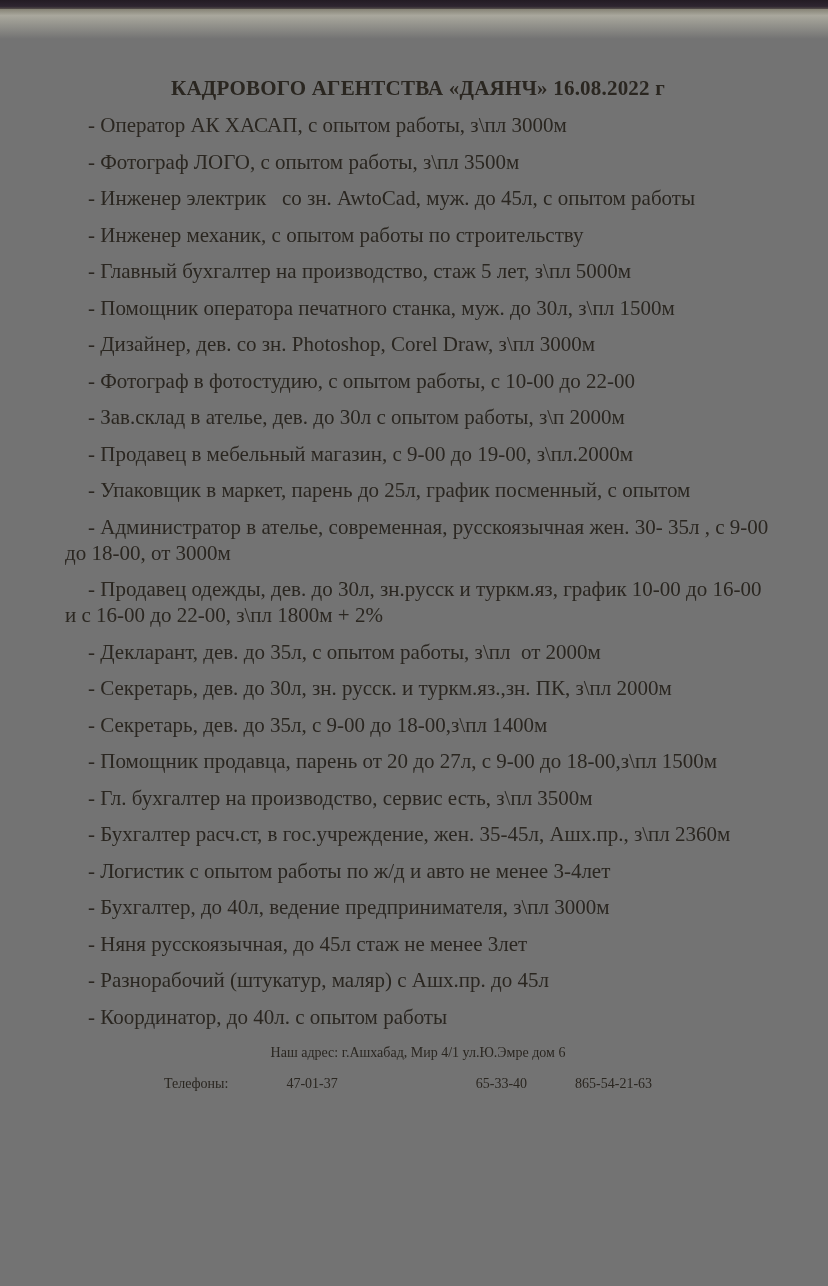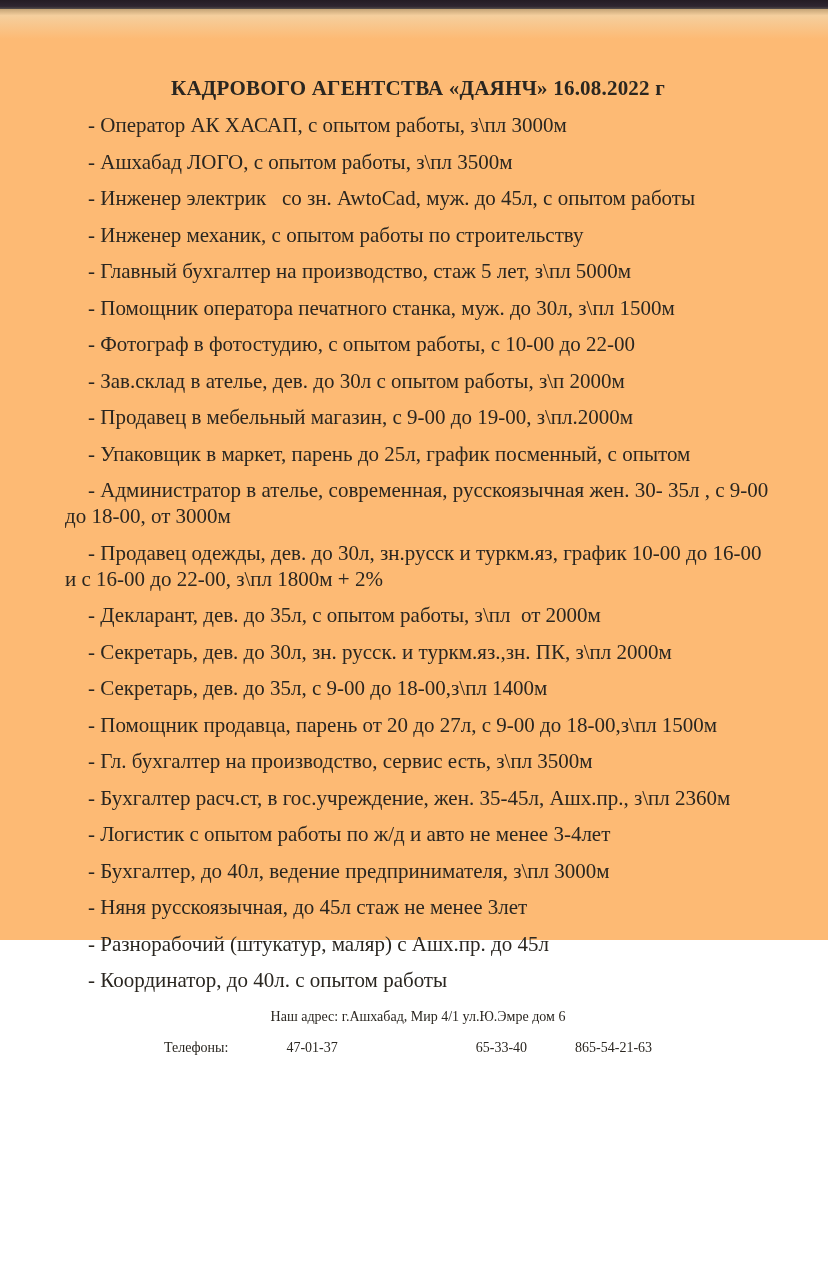--- a/index.html
+++ b/index.html
@@ -9,22 +9,22 @@
   body {
     width: 828px;
     height: 1286px;
     background: #ffffff;
     font-family: "Liberation Serif", "DejaVu Serif", serif;
     overflow: hidden;
   }
   .photo {
     position: relative;
     width: 828px;
-    height: 940px;
-    background: #fdba74;
+    height: 1286px;
+    background: #737373;
     color: #2a2620;
   }
   .photo-top-edge {
     position: absolute;
     top: 0; left: 0; right: 0;
     height: 9px;
     background: linear-gradient(to bottom, #241c24 0%, #2e2530 70%, #554e4a 100%);
   }
   .photo-top-shade {
     position: absolute;
@@ -82,25 +82,26 @@
 
 <div class="photo">
   <div class="photo-top-edge"></div>
   <div class="photo-top-shade"></div>
 
   <div class="doc">
     <h1 class="doc-title">КАДРОВОГО АГЕНТСТВА «ДАЯНЧ» 16.08.2022 г</h1>
 
     <div>
         <p class="listing">- Оператор АК ХАСАП, с опытом работы, з\пл 3000м</p>
-        <p class="listing">- Ашхабад ЛОГО, с опытом работы, з\пл 3500м</p>
+        <p class="listing">- Фотограф ЛОГО, с опытом работы, з\пл 3500м</p>
         <p class="listing">- Инженер электрик   со зн. AwtoCad, муж. до 45л, с опытом работы</p>
         <p class="listing">- Инженер механик, с опытом работы по строительству</p>
         <p class="listing">- Главный бухгалтер на производство, стаж 5 лет, з\пл 5000м</p>
         <p class="listing">- Помощник оператора печатного станка, муж. до 30л, з\пл 1500м</p>
+        <p class="listing">- Дизайнер, дев. со зн. Photoshop, Corel Draw, з\пл 3000м</p>
         <p class="listing">- Фотограф в фотостудию, с опытом работы, с 10-00 до 22-00</p>
         <p class="listing">- Зав.склад в ателье, дев. до 30л с опытом работы, з\п 2000м</p>
         <p class="listing">- Продавец в мебельный магазин, с 9-00 до 19-00, з\пл.2000м</p>
         <p class="listing">- Упаковщик в маркет, парень до 25л, график посменный, с опытом</p>
         <p class="listing">- Администратор в ателье, современная, русскоязычная жен. 30- 35л , с 9-00 до 18-00, от 3000м</p>
         <p class="listing">- Продавец одежды, дев. до 30л, зн.русск и туркм.яз, график 10-00 до 16-00 и с 16-00 до 22-00, з\пл 1800м + 2%</p>
         <p class="listing">- Декларант, дев. до 35л, с опытом работы, з\пл  от 2000м</p>
         <p class="listing">- Секретарь, дев. до 30л, зн. русск. и туркм.яз.,зн. ПК, з\пл 2000м</p>
         <p class="listing">- Секретарь, дев. до 35л, с 9-00 до 18-00,з\пл 1400м</p>
         <p class="listing">- Помощник продавца, парень от 20 до 27л, с 9-00 до 18-00,з\пл 1500м</p>

